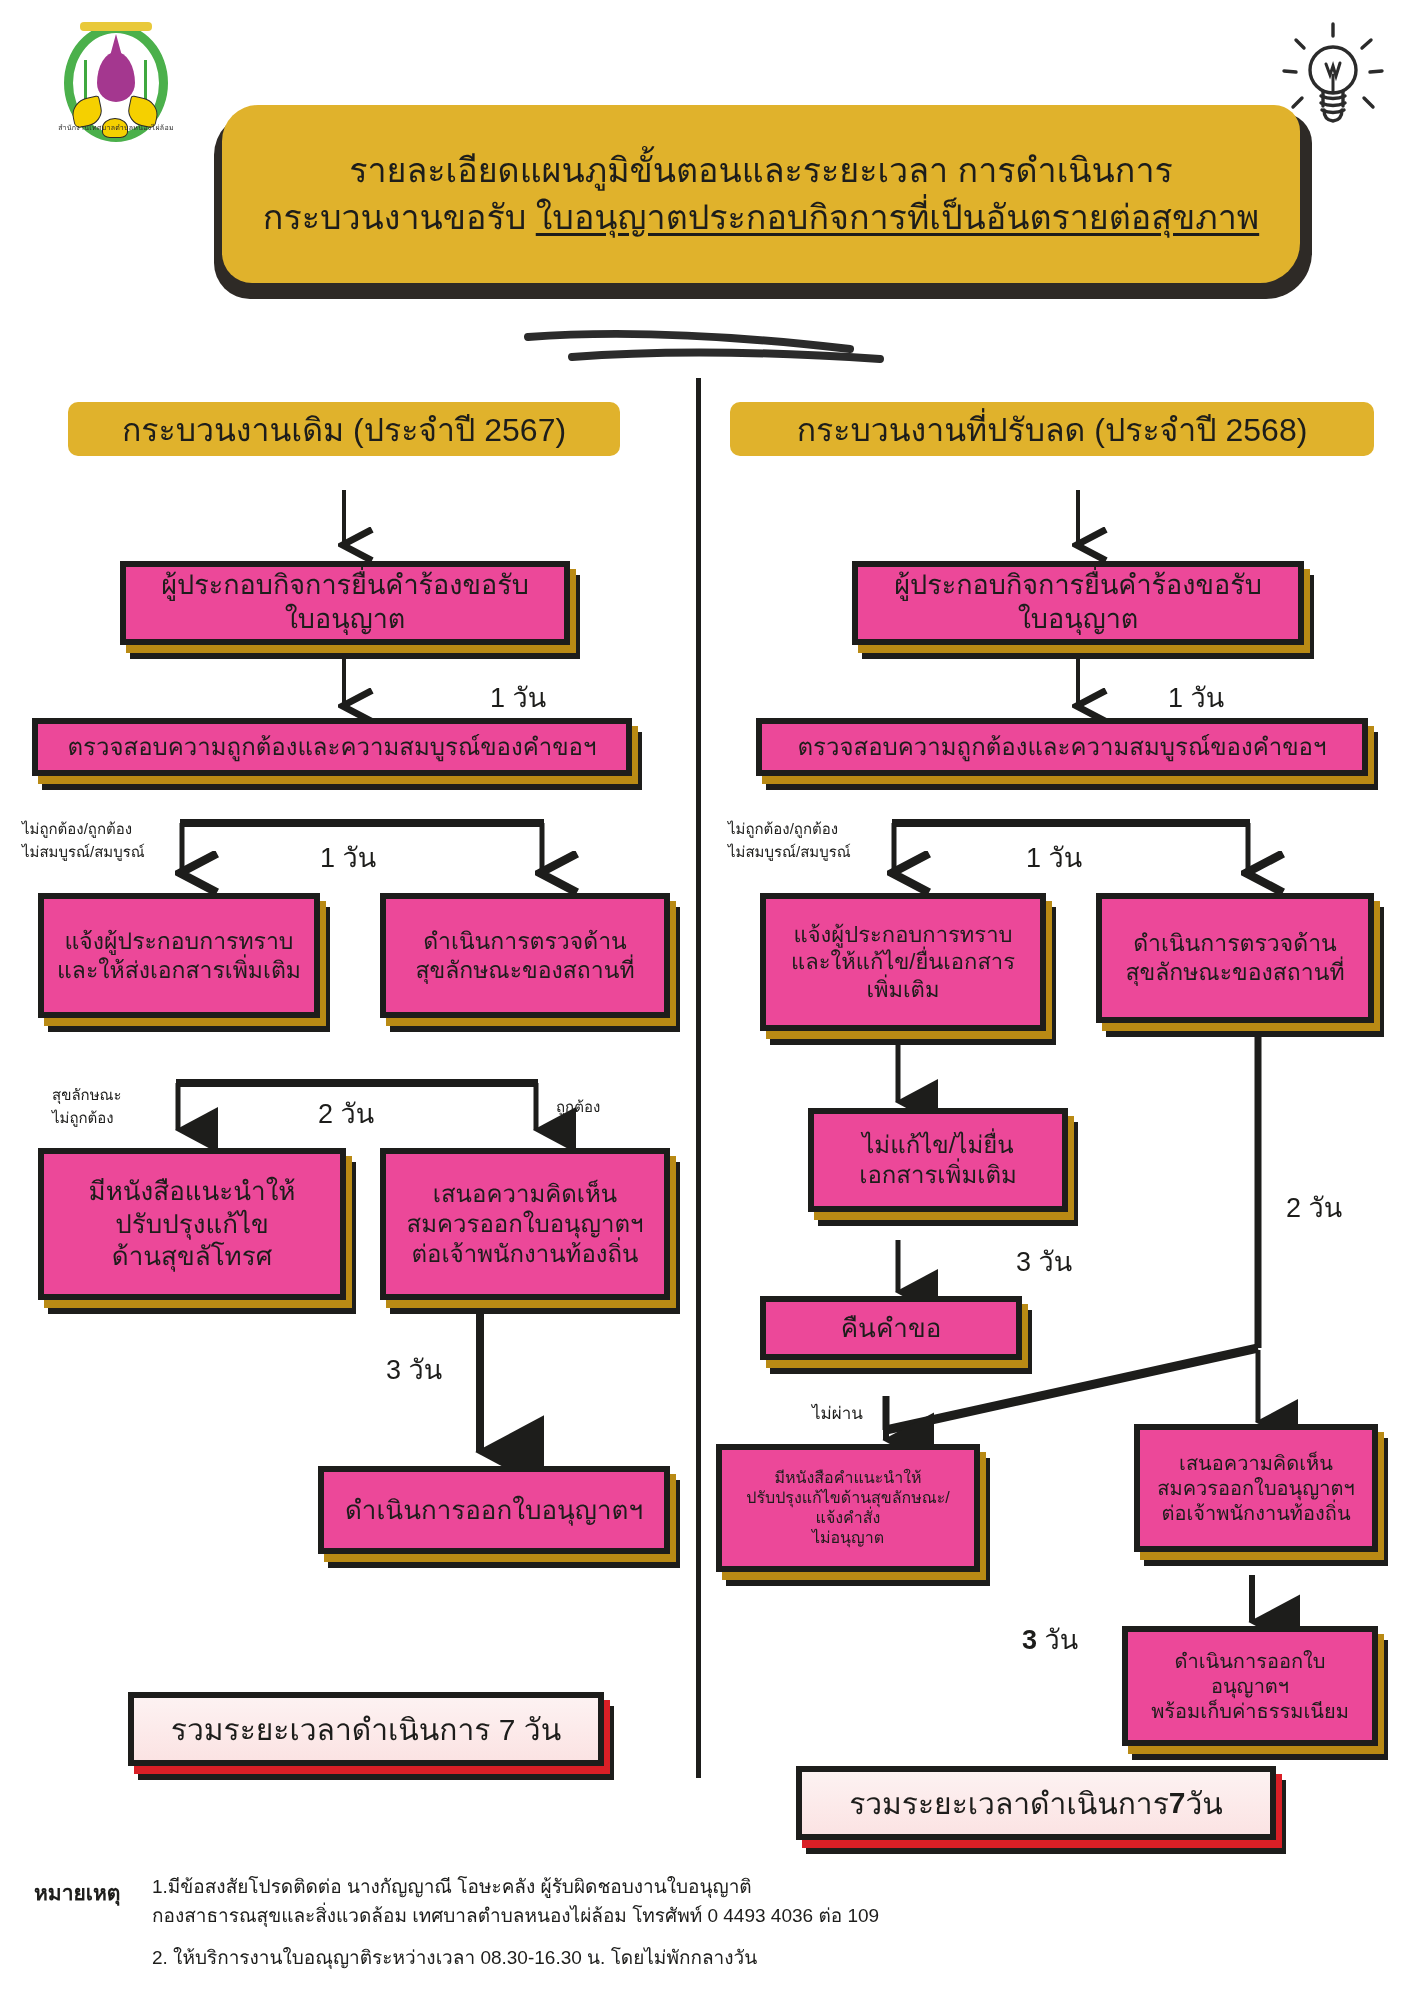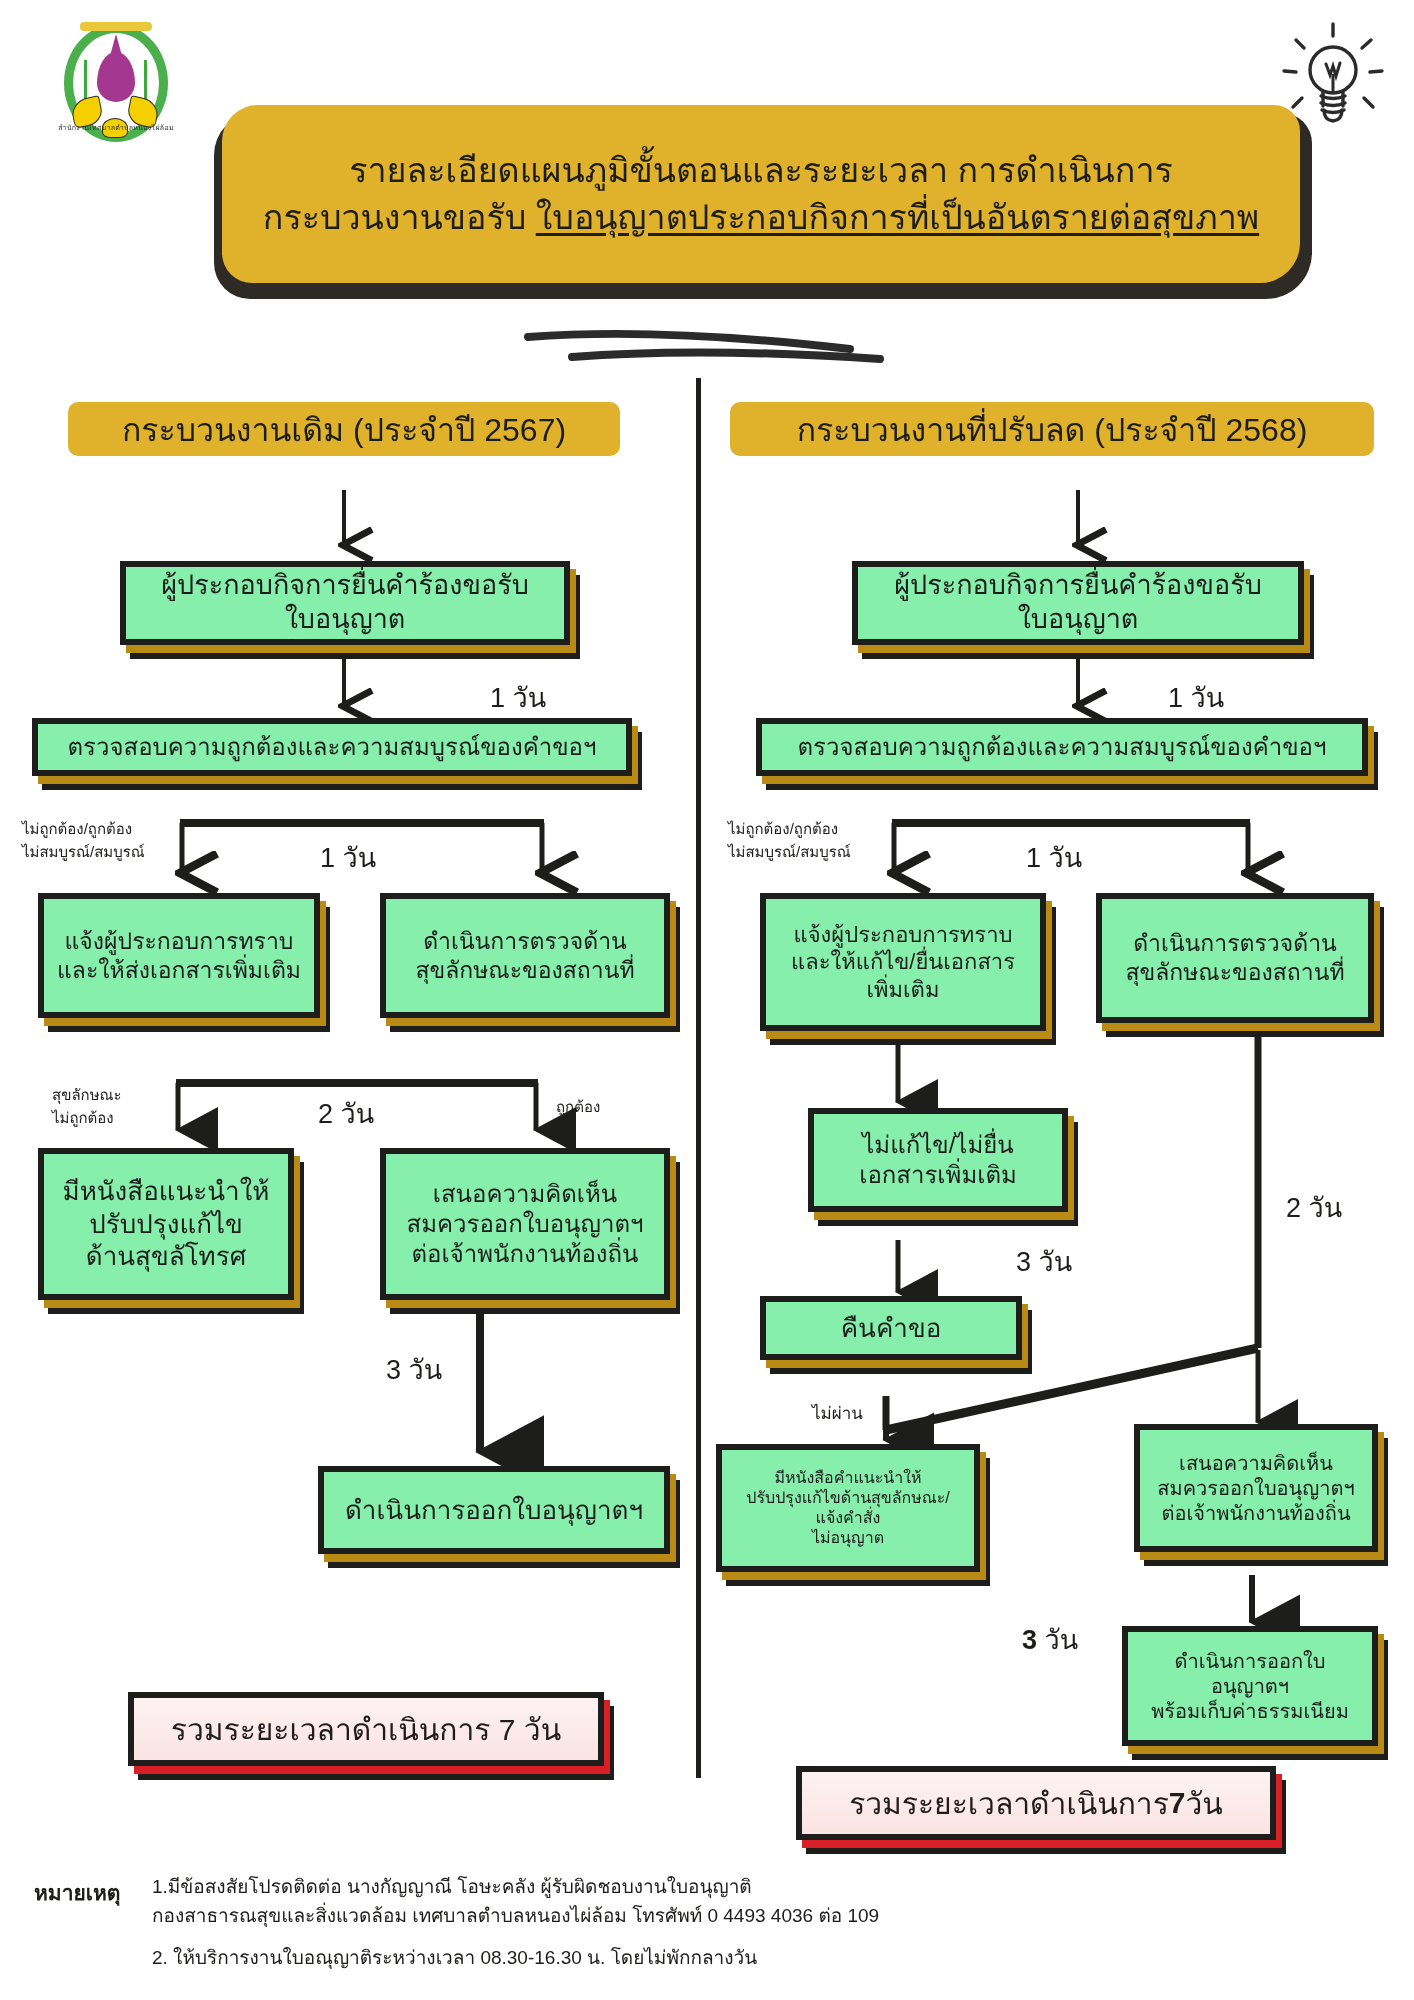--- a/index.html
+++ b/index.html
@@ -94,21 +94,21 @@
   .box .sh2 {
     position: absolute; left: 10px; top: 14px; width: 100%; height: 100%;
     background: #1d1d1b;
   }
   .box .sh1 {
     position: absolute; left: 6px; top: 8px; width: 100%; height: 100%;
     background: #b98a14;
   }
   .box .face {
     position: absolute; left: 0; top: 0; width: 100%; height: 100%;
-    background: #86efac; border: 6px solid #1d1d1b;
+    background: #ec4899; border: 6px solid #1d1d1b;
     display: flex; align-items: center; justify-content: center;
     text-align: center; padding: 4px 8px; line-height: 1.25;
   }
   .box .face span { display: block; }
 
   
   .sum { position: absolute; }
   .sum .s2 { position: absolute; left: 10px; top: 14px; width: 100%; height: 100%; background: #1d1d1b; }
   .sum .s1 { position: absolute; left: 6px; top: 8px; width: 100%; height: 100%; background: #d91f26; }
   .sum .face {
@@ -261,21 +261,21 @@
     <div class="sh2"></div>
       <div class="sh1"></div>
     <div class="face" style="font-size:23px;">
       <div>
         <span>ดำเนินการตรวจด้าน</span>
         <span>สุขลักษณะของสถานที่</span>
       </div>
     </div>
   </div>
 
-  <div class="box" style="left:38px; top:1148px; width:256px; height:152px;">
+  <div class="box" style="left:38px; top:1148px; width:308px; height:152px;">
     <div class="sh2"></div>
       <div class="sh1"></div>
     <div class="face" style="font-size:26px;">
       <div>
         <span>มีหนังสือแนะนำให้</span>
         <span>ปรับปรุงแก้ไข</span>
         <span>ด้านสุขลัโทรศ</span>
       </div>
     </div>
   </div>

